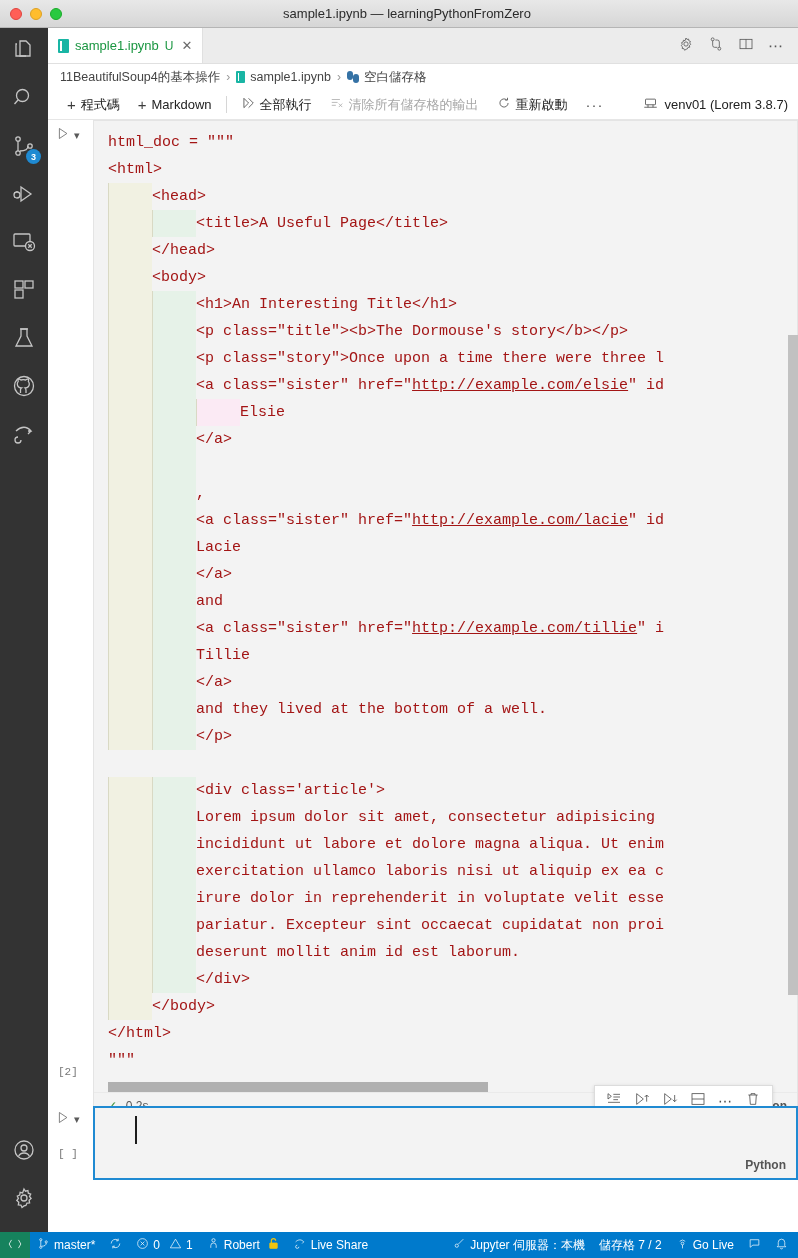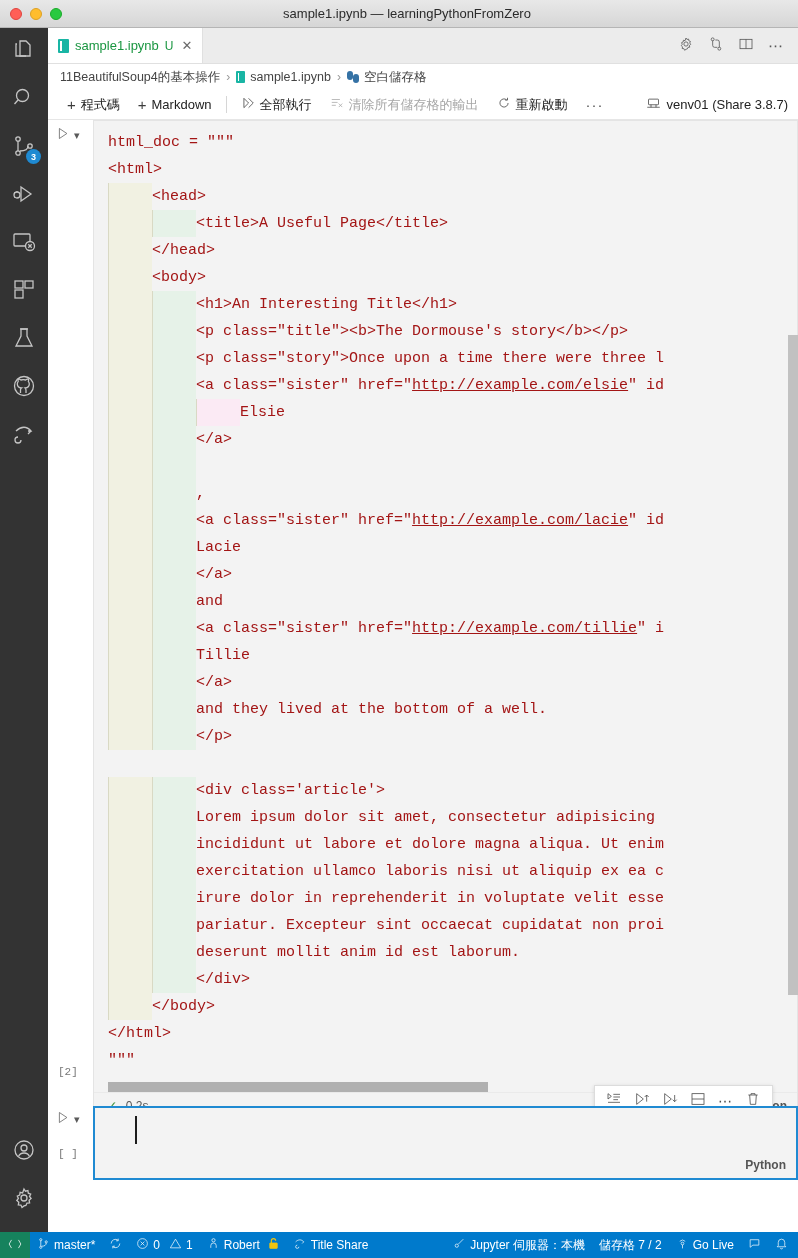--- a/index.html
+++ b/index.html
@@ -418,21 +418,21 @@
       <div class="tb-btn">
         <span class="dots-ico">···</span>
       </div>
       <div class="tb-kernel">
         <span>
           <svg viewBox="0 0 24 24">
               <rect x="4" y="5" width="16" height="9" rx="1"></rect>
               <path d="M2 18h20M8 14v4M16 14v4"></path>
             </svg>
         </span>
-        <span>venv01 (Share 3.8.7)</span>
+        <span>venv01 (Lorem 3.8.7)</span>
       </div>
     </div>
 
     <div class="nb-body">
 
       <div class="cell" style="position:relative;height:970px;">
         <div class="cell-run-col" style="top:6px;">
           <span class="run-tri">
             <svg viewBox="0 0 24 24">
                 <path d="M7 4l12 8-12 8z"></path>
@@ -570,21 +570,21 @@
           </svg>
       </span>
     </div>
     <div class="sb-item">
       <span>
         <svg viewBox="0 0 24 24">
             <path d="M3 9c5-5 11-5 15 0M18 9l-3 3"></path>
             <path d="M6 15a3 3 0 103 3"></path>
           </svg>
       </span>
-      <span>Title Share</span>
+      <span>Live Share</span>
     </div>
 
     <div class="sb-right">
       <div class="sb-item">
         <span>
           <svg viewBox="0 0 24 24">
               <circle cx="7" cy="16" r="3"></circle>
               <path d="M10 13l9-9"></path>
             </svg>
         </span>

